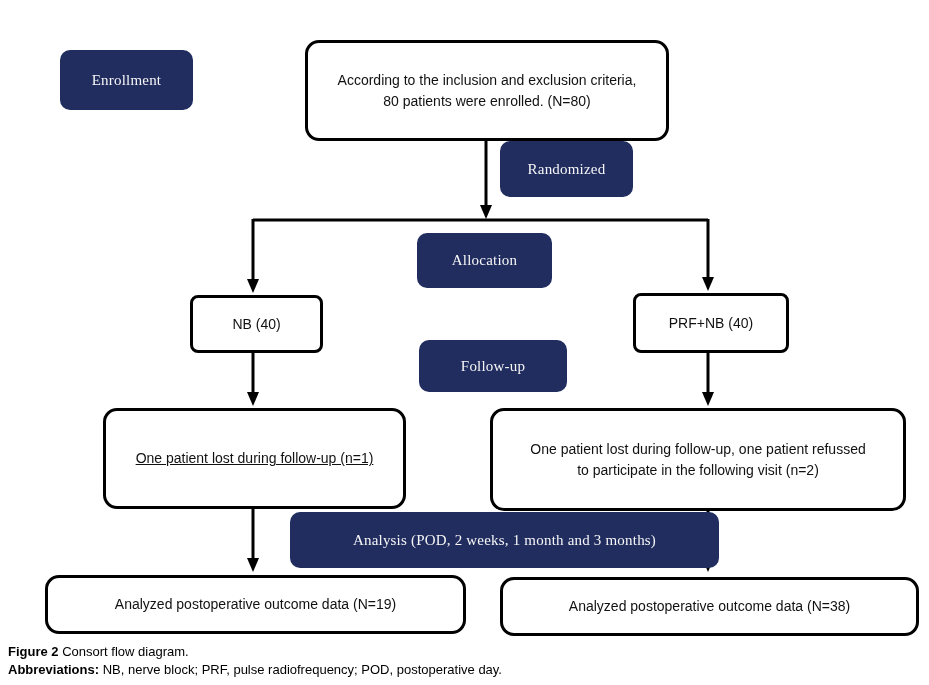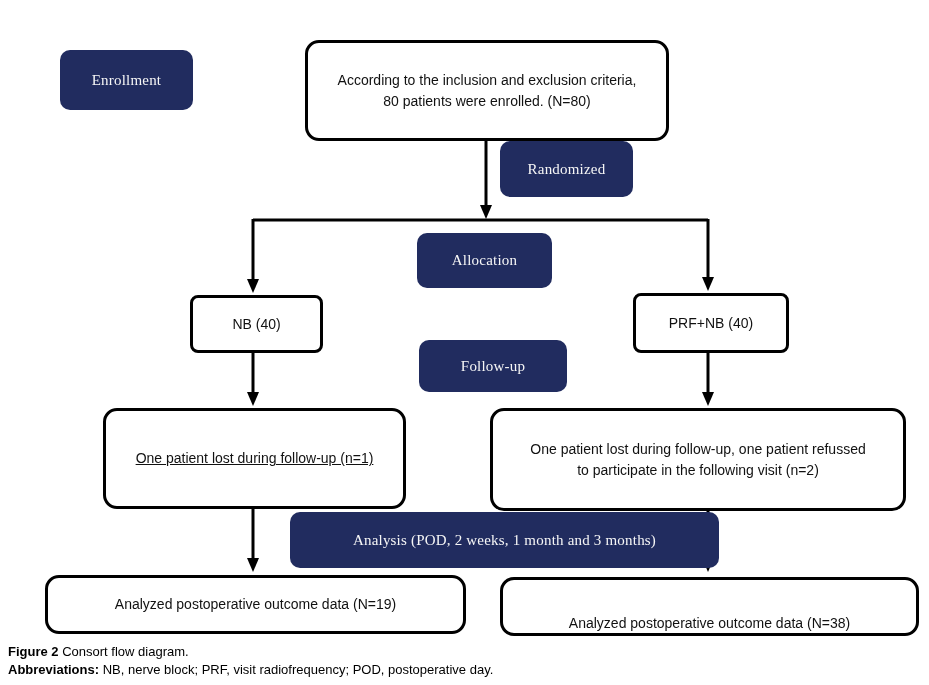--- a/index.html
+++ b/index.html
@@ -108,28 +108,28 @@
   </div>
 
   <div class="wbox" style="left:490px; top:408px; width:410px; height:97px;">
     <span class="txt" style="max-width:342px;">One patient lost during follow-up, one patient refussed to participate in the following visit (n=2)</span>
   </div>
 
   <div class="wbox" style="left:45px; top:575px; width:415px; height:53px;">
     <span class="txt">Analyzed postoperative outcome data (N=19)</span>
   </div>
 
-  <div class="wbox" style="left:500px; top:577px; width:413px; height:53px;align-items:flex-end;">
+  <div class="wbox" style="left:500px; top:577px; width:413px; height:53px;">
     <span class="txt">Analyzed postoperative outcome data (N=38)</span>
   </div>
 
   <div class="caption">
     <div>
       <b>Figure 2</b>
       <span>Consort flow diagram.</span>
     </div>
     <div>
       <b>Abbreviations:</b>
-      <span>NB, nerve block; PRF, visit radiofrequency; POD, postoperative day.</span>
+      <span>NB, nerve block; PRF, pulse radiofrequency; POD, postoperative day.</span>
     </div>
   </div>
 
 </div>
 
 </body></html>

